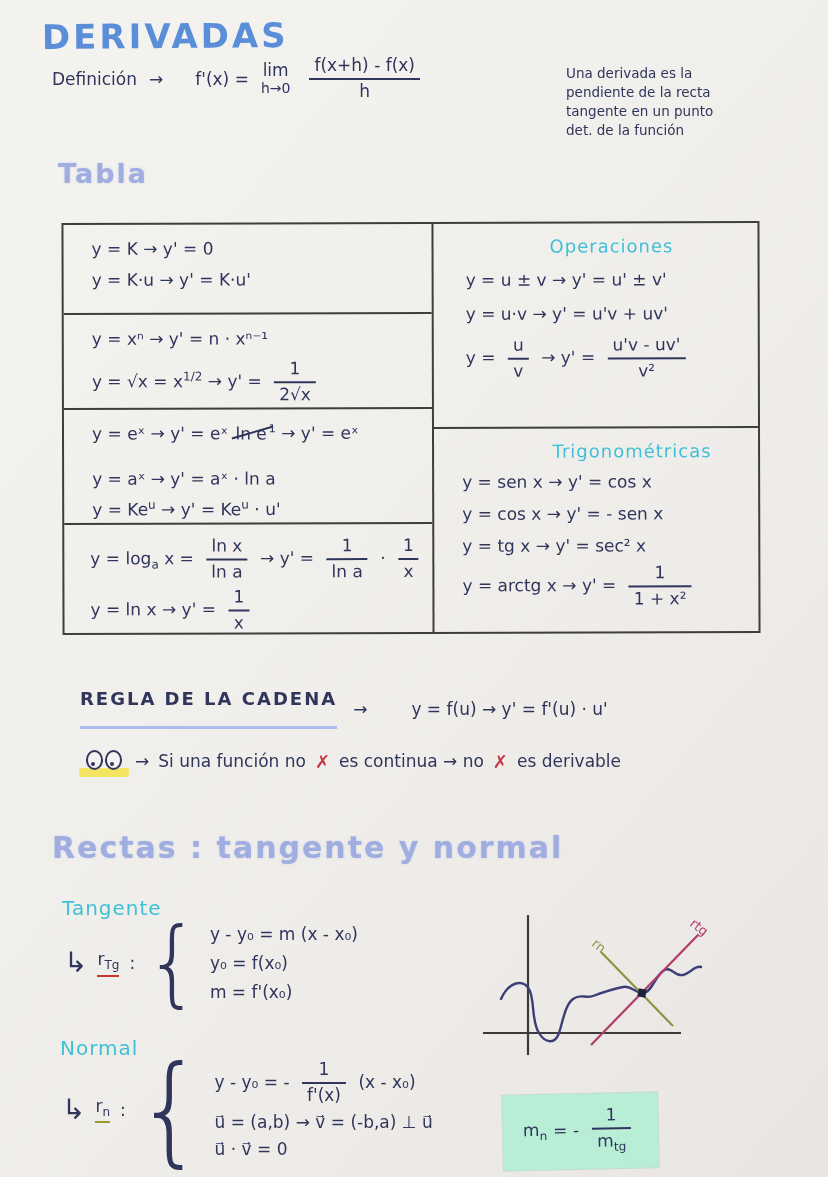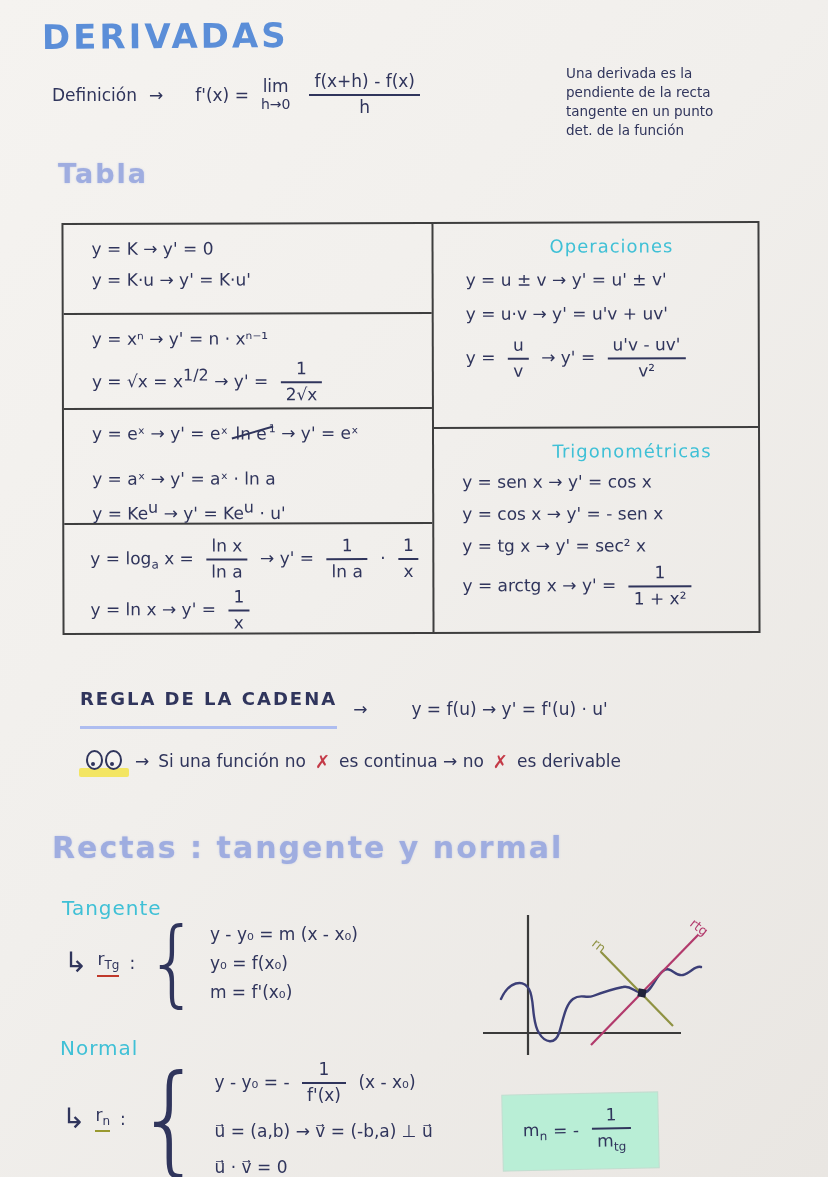--- a/index.html
+++ b/index.html
@@ -50,30 +50,30 @@
   .sys{display:flex;align-items:center;gap:10px;}
   .hook{font-size:28px;line-height:1;}
   .r-underline{border-bottom:2.5px solid #c0392b;padding-bottom:2px;}
   .o-underline{border-bottom:2.5px solid #99992f;padding-bottom:2px;}
   .brace{font-weight:200;line-height:.9;transform:scaleY(1.1);}
   .lines{display:flex;flex-direction:column;gap:9px;}
   .lines .fl{white-space:nowrap;}
 
   .slope{background:#b9eed6;padding:12px 20px 14px;transform:rotate(-1.2deg);
          display:flex;align-items:center;gap:6px;box-shadow:0 0 0 1px rgba(120,200,170,.35);}
-  sub{font-size:12px;} sup{font-size:16px;}
+  sub{font-size:12px;} sup{font-size:12px;}
 </style>
 </head>
 <body>
 
 <div class="paper">
 
   <div class="abs h-title" style="left:42px;top:16px;">DERIVADAS</div>
 
-  <div class="abs row" style="left:52px;top:72px;">
+  <div class="abs row" style="left:52px;top:56px;">
     <span>Definición</span>
     <span>→</span>
     <span style="margin-left:20px">f'(x) =</span>
     <span class="lim">
       <span class="l1">lim</span>
       <span class="l2">h→0</span>
     </span>
     <span class="frac">
       <span class="num">f(x+h) - f(x)</span>
       <span class="den">h</span>
@@ -232,21 +232,21 @@
     <text x="118" y="52" fill="#8f9242" font-size="13" transform="rotate(38 118 52)">rn</text>
     <text x="216" y="32" fill="#b23a6c" font-size="13" transform="rotate(38 216 32)">rtg</text>
   </svg>
 
   <div class="abs h-cyan" style="left:60px;top:1036px;font-size:20px;">Normal</div>
   <div class="abs sys" style="left:62px;top:1060px;">
     <span class="hook">↳</span>
     <span class="o-underline"><span>r</span><sub>n</sub></span>
     <span>:</span>
     <span class="brace" style="font-size:108px;">{</span>
-    <span class="lines" style="gap:16px;">
+    <span class="lines" style="gap:7px;">
       <span class="fl">
         <span>y - y₀ = -</span>
         <span class="frac">
           <span class="num">1</span>
           <span class="den">f'(x)</span>
         </span>
         <span>(x - x₀)</span>
       </span>
       <span class="fl">u⃗ = (a,b) → v⃗ = (-b,a)  ⊥ u⃗</span>
       <span class="fl">u⃗ · v⃗ = 0</span>

